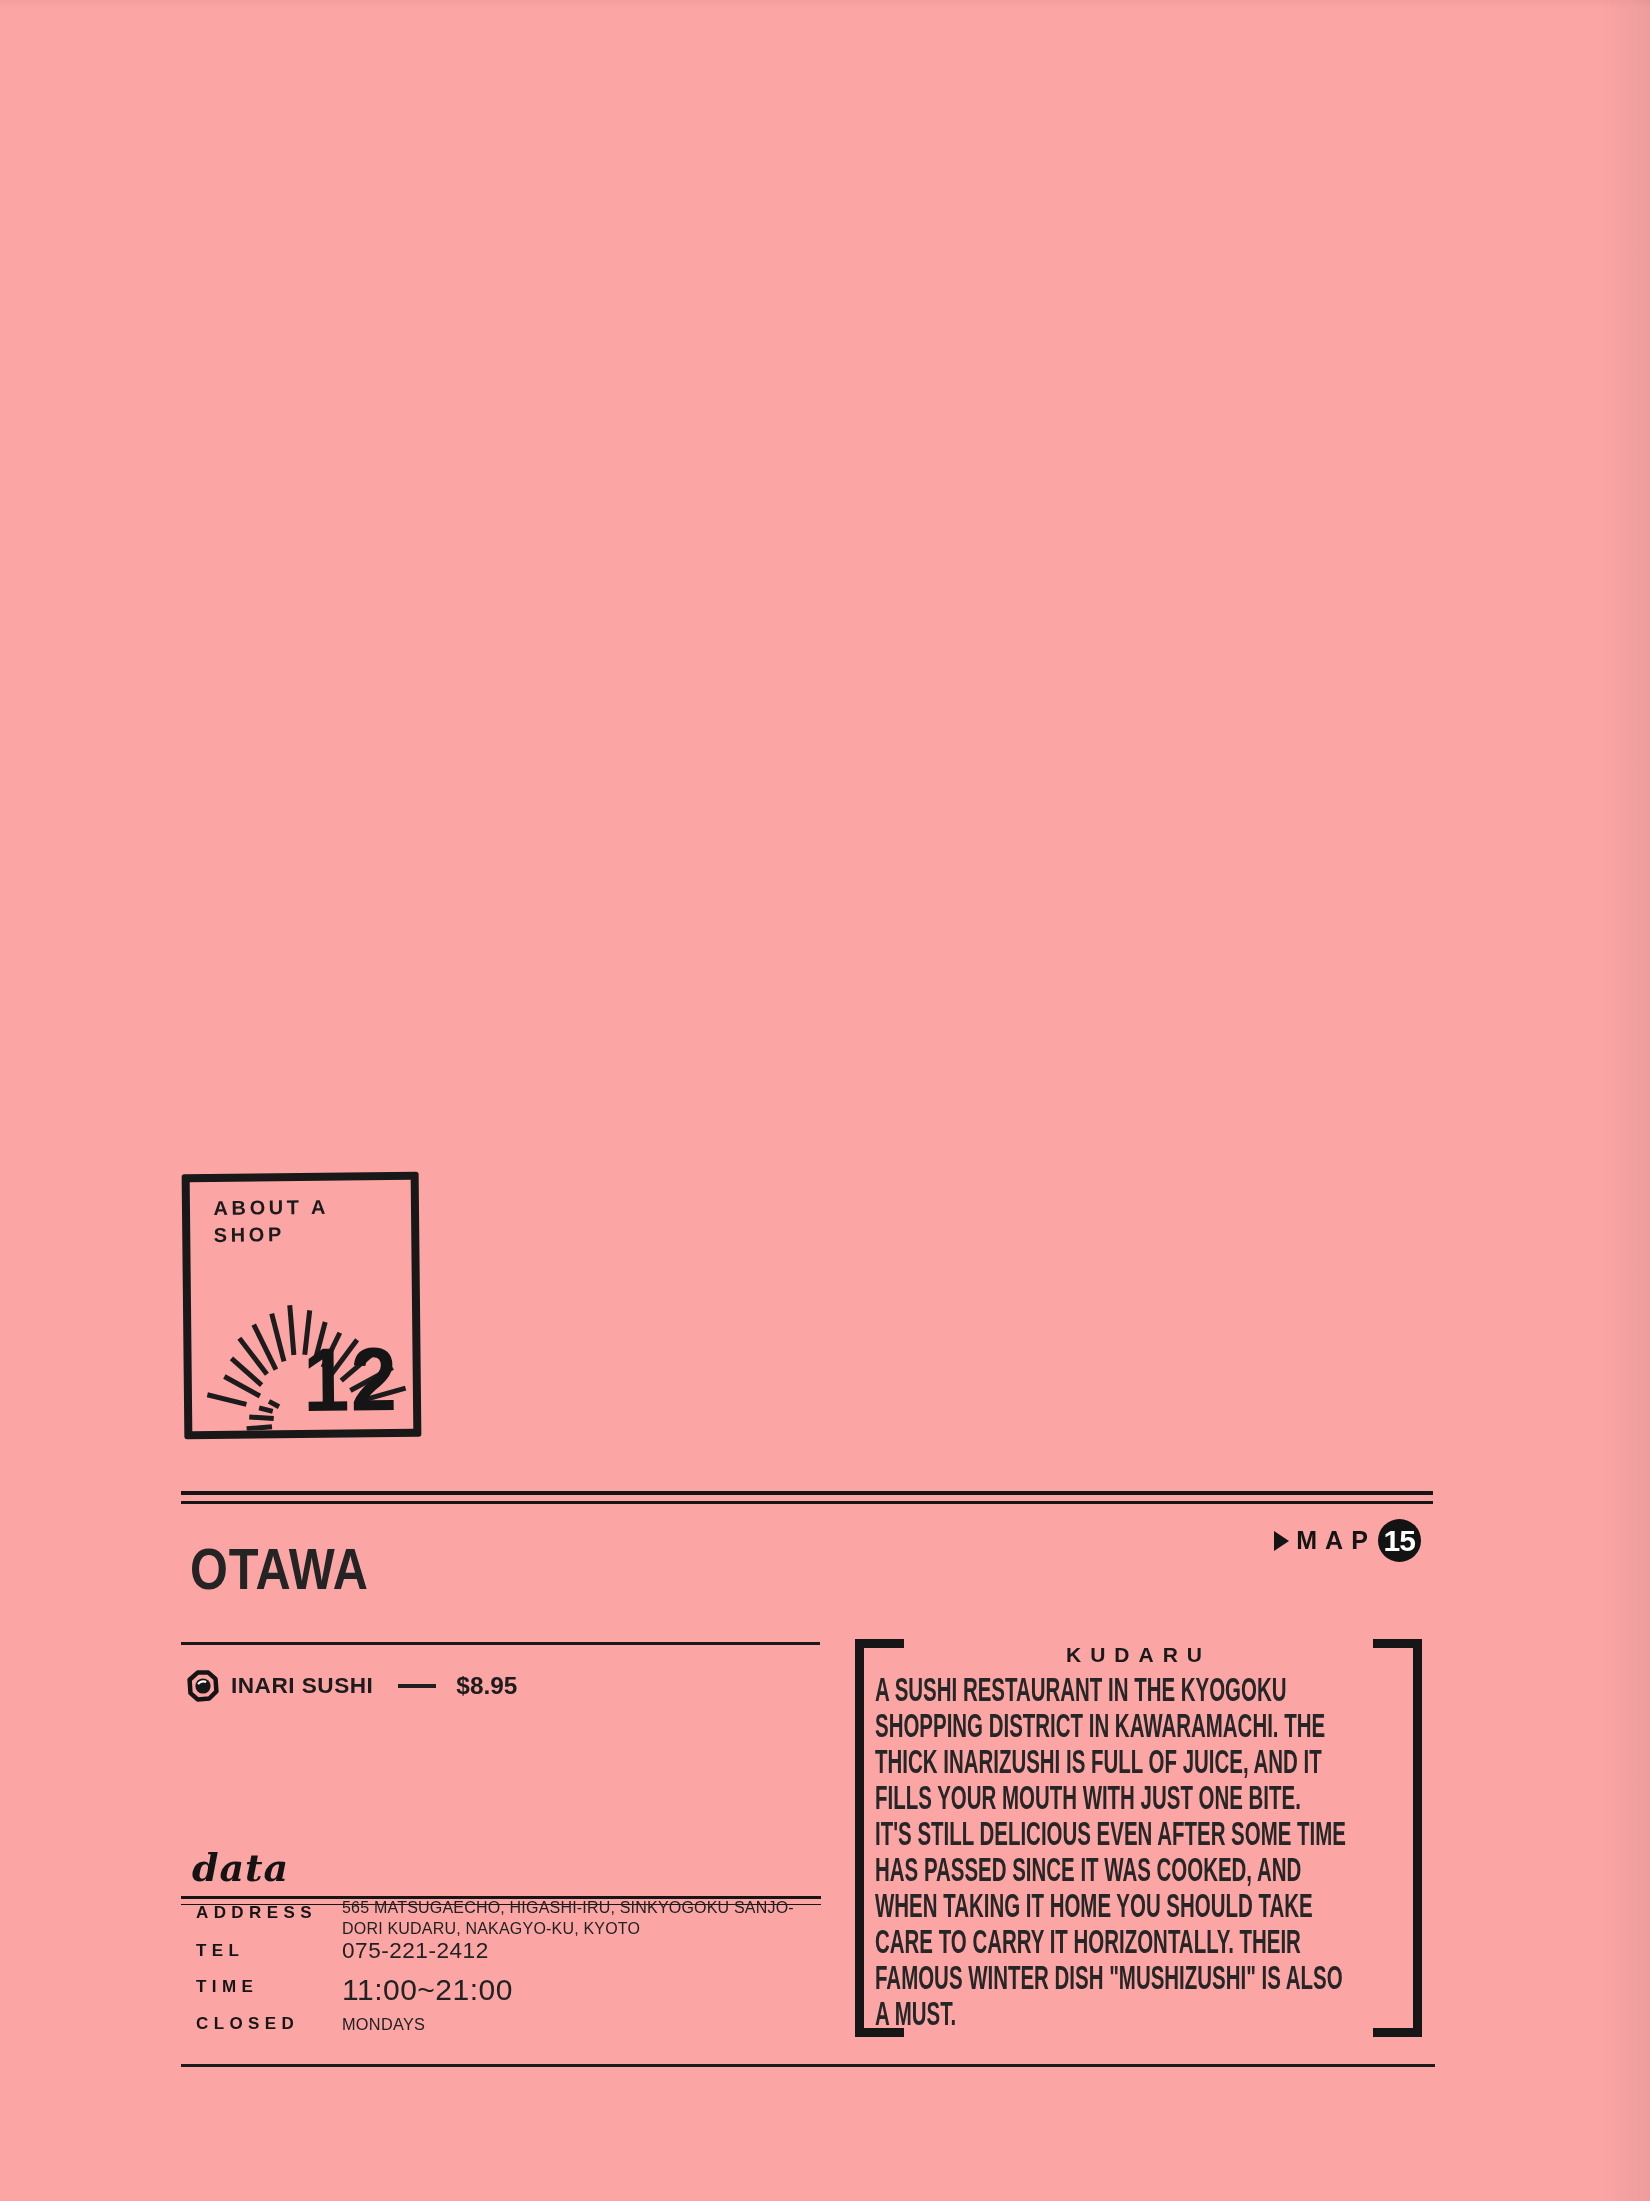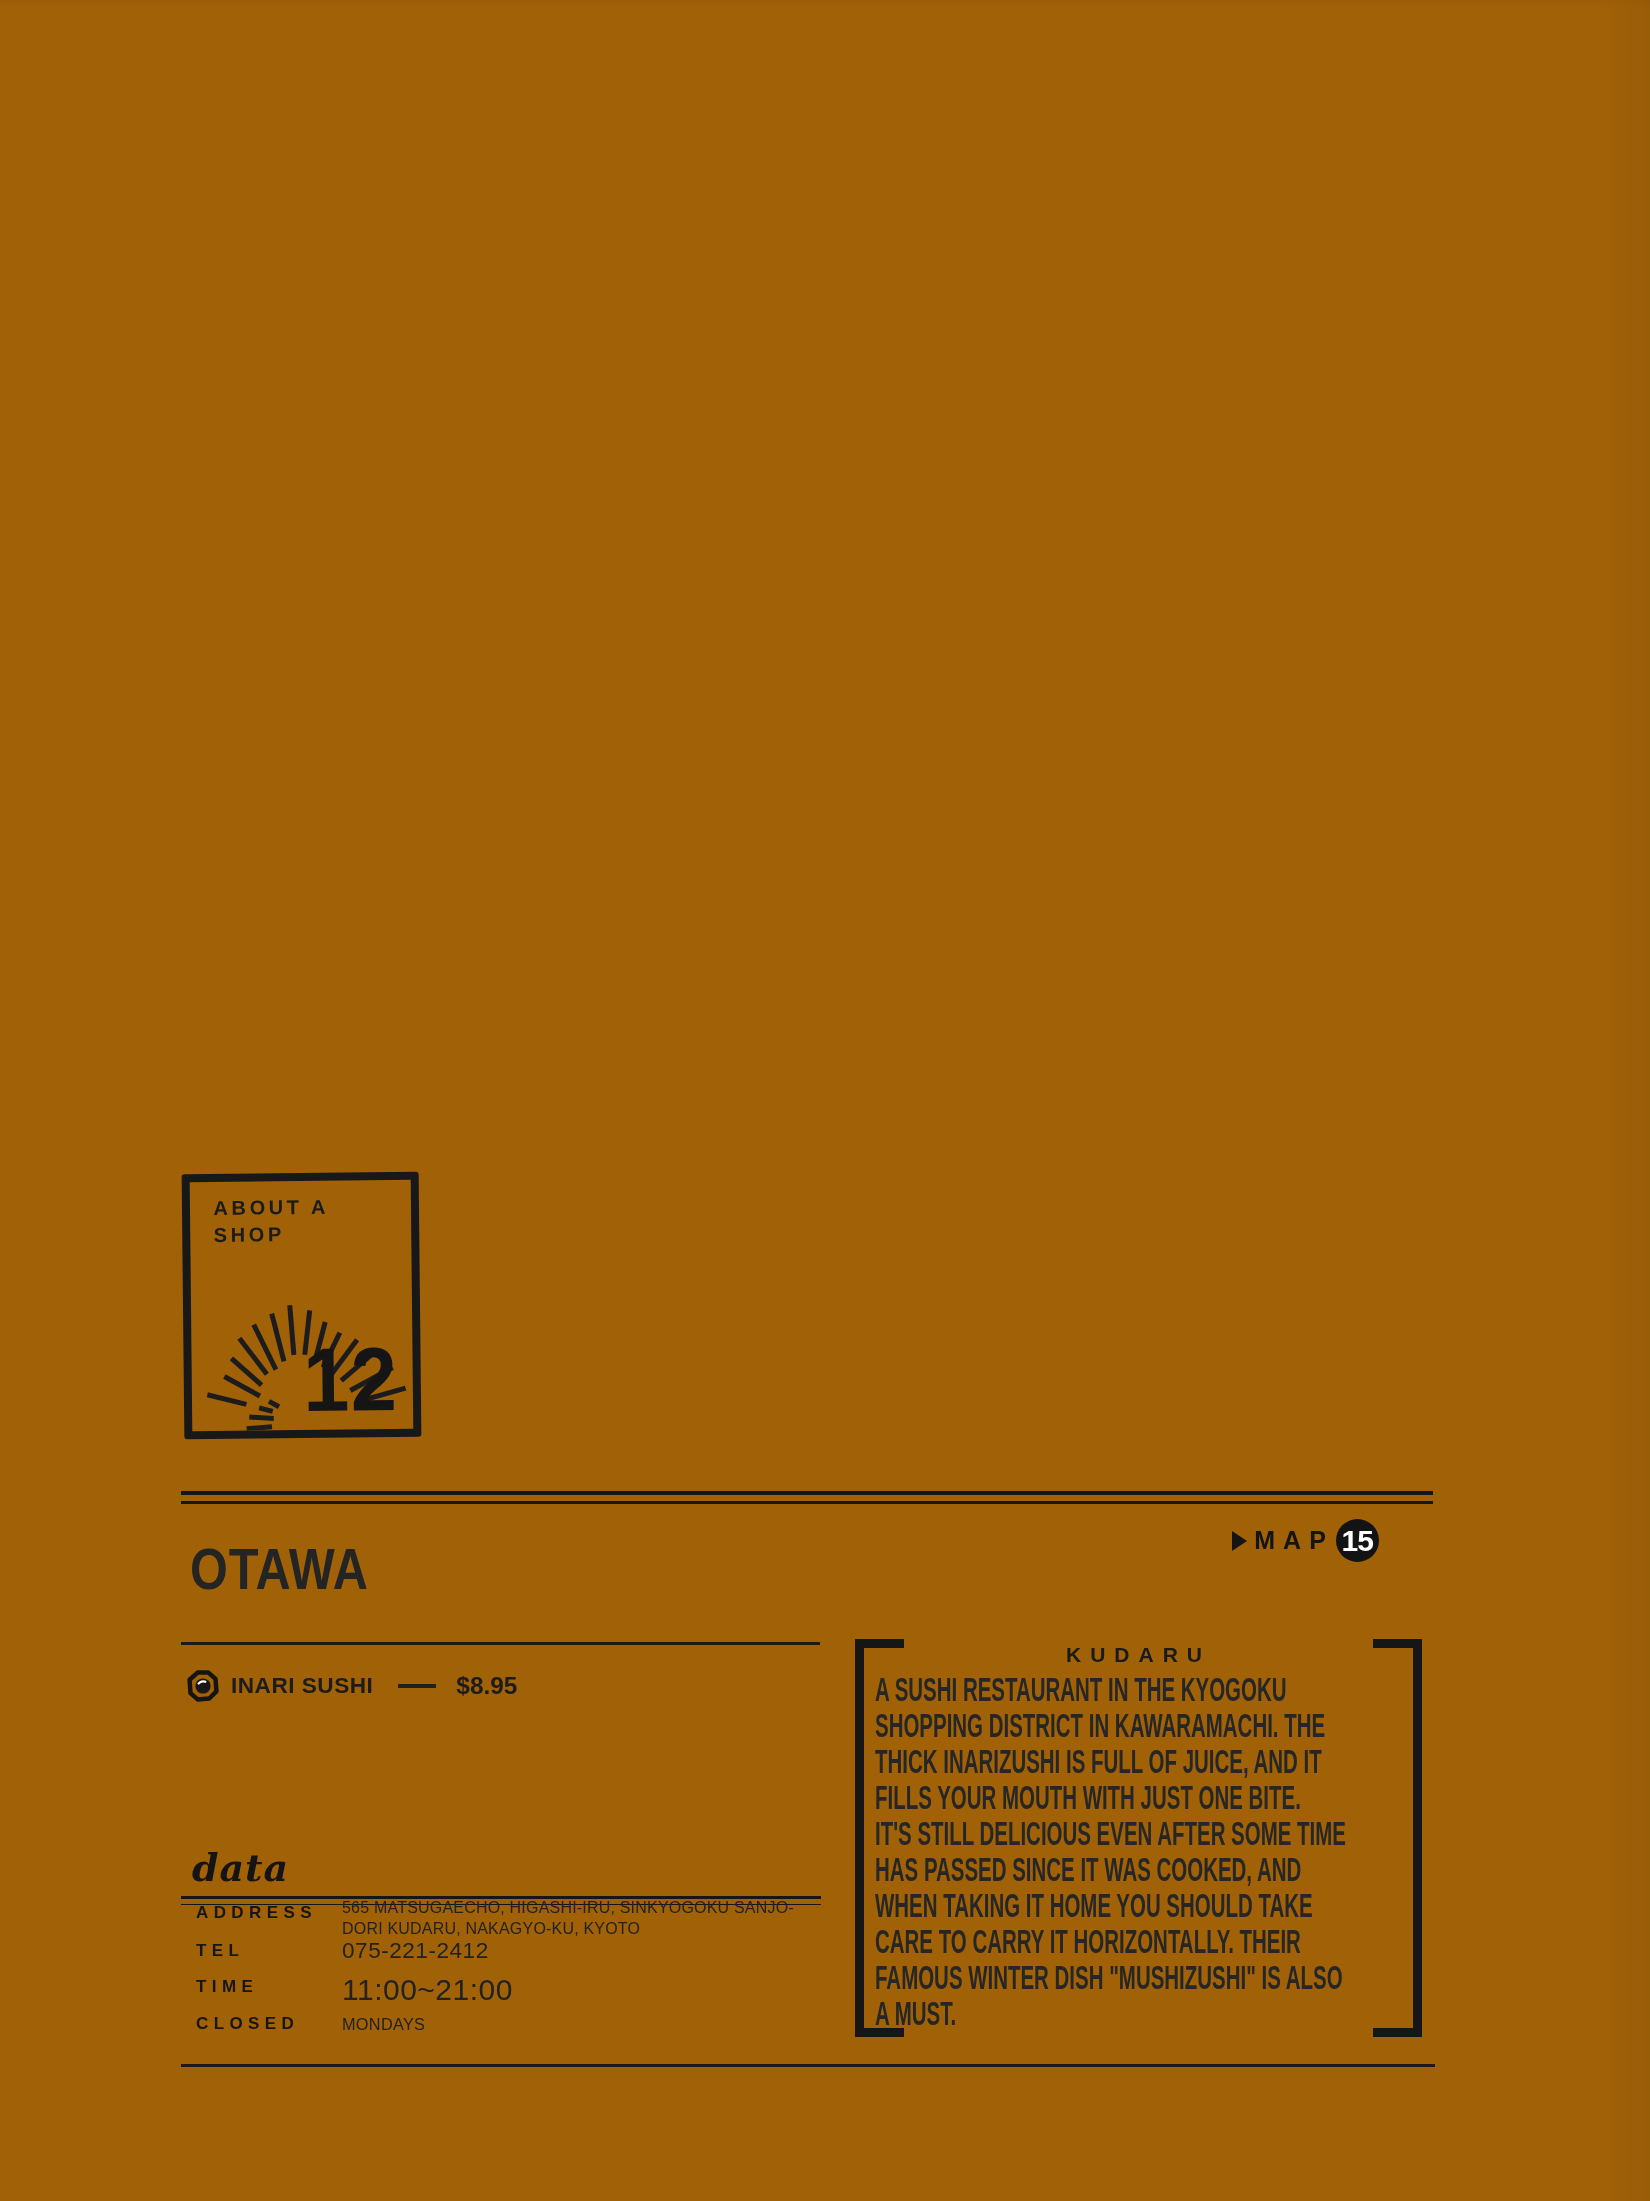--- a/index.html
+++ b/index.html
@@ -1,19 +1,19 @@
 <!DOCTYPE html>
 <html style="font-size:14.5px"><head>
 <meta charset="utf-8">
 <style>
   html,body{margin:0;padding:0;background:#e9e9e9;}
   .page{
     position:relative;
     width:1650px;height:2202px;
-    background:#a16207;
+    background:#fca5a5;
     overflow:hidden;
     font-family:"Liberation Sans", sans-serif;
     color:#1e1e1e;
   }
   .scan-edge-right{position:absolute;top:0;right:0;width:49px;height:100%;
     background:linear-gradient(to right, rgba(0,0,0,0), rgba(0,0,0,0.055));}
   .scan-edge-top{position:absolute;top:0;left:0;width:100%;height:9px;
     background:linear-gradient(to bottom, rgba(0,0,0,0.035), rgba(0,0,0,0));}
 
   
@@ -26,21 +26,21 @@
   .stamp-label{position:absolute;left:23.5px;top:12.7px;font-weight:bold;
     font-size:20px;letter-spacing:3.6px;line-height:27px;color:#1b1b1b;}
   .stamp-burst{position:absolute;left:0;top:0;width:221px;height:249px;}
   .stamp-number{position:absolute;right:14.5px;bottom:5.4px;font-weight:bold;
     font-size:90px;line-height:90px;letter-spacing:1.8px;color:#151515;
     transform:scaleX(0.92);transform-origin:100% 100%;}
 
   
   .rule-double{position:absolute;left:181px;top:1491px;width:1252px;height:12.7px;
     border-top:4.5px solid #161616;border-bottom:3.6px solid #161616;box-sizing:border-box;}
-  .map-link{position:absolute;left:1232px;top:1519px;height:43px;display:flex;align-items:center;}
+  .map-link{position:absolute;left:1274px;top:1519px;height:43px;display:flex;align-items:center;}
   .map-arrow{width:0;height:0;border-left:15.4px solid #141414;
     border-top:10px solid transparent;border-bottom:10px solid transparent;margin-right:7.2px;}
   .map-label{font-weight:bold;font-size:25px;letter-spacing:8.1px;color:#141414;}
   .map-badge{width:43px;height:43px;border-radius:50%;background:#131313;color:#ffffff;
     display:flex;align-items:center;justify-content:center;font-weight:bold;font-size:30px;
     letter-spacing:-0.9px;margin-left:1.8px;}
   .shop-name{position:absolute;left:190px;top:1540px;font-weight:bold;font-size:58px;
     line-height:58px;color:#242424;transform:scaleX(0.84);transform-origin:0 0;letter-spacing:0.9px;}
   .rule-title{position:absolute;left:181px;top:1642px;width:639px;height:2.7px;background:#1a1a1a;}
 

